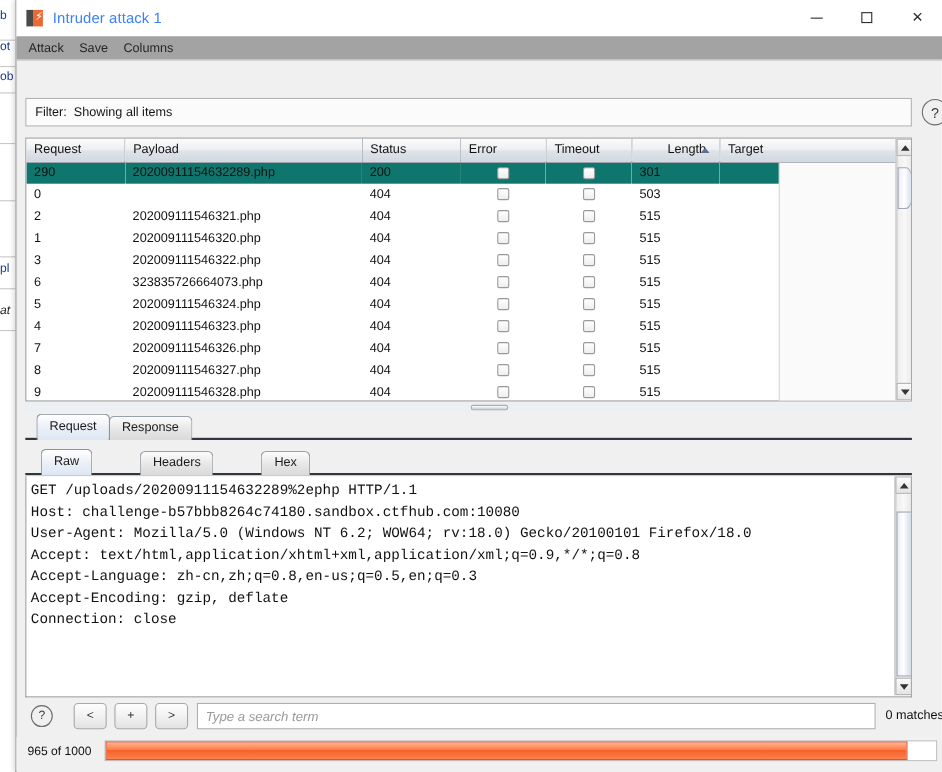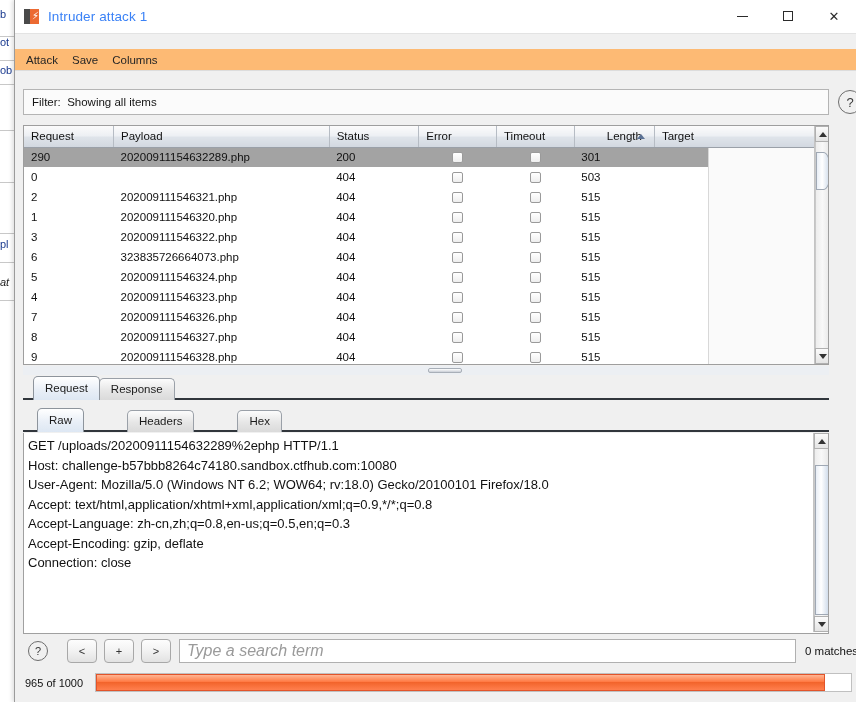--- a/index.html
+++ b/index.html
@@ -83,23 +83,23 @@
     width: 11px; height: 1px; background: #2b2b2b; display:block;
   }
   .winbtn .glyph-max {
     width: 10px; height: 10px; border: 1px solid #2b2b2b; display:block;
     box-sizing: border-box;
   }
 
   
   #menubar {
     position: absolute; left: 0; top: 33px; width: 842px; height: 21px;
-    background: #fdba74;
+    background: #a3a3a3;
     border-bottom: 1px solid #dcdcdc;
-    display: flex; align-items: center; margin-top: 16px;
+    display: flex; align-items: center;
   }
   .menu-item {
     font-size: 11.5px; color: #262626;
     padding: 0 6px; margin-left: 2px;
     line-height: 20px;
   }
   .menu-item:first-child { margin-left: 5px; }
 
   
   #toptabs {
@@ -183,21 +183,21 @@
   #results-table th.last-head { border-right: none; }
   #results-table td {
     height: 20px;
     padding: 0 0 0 7px;
     border: none;
     color: #111111;
     white-space: nowrap;
     overflow: hidden;
     box-sizing: border-box;
   }
-  #results-table tr.selected td { background: #a3a3a3; }
+  #results-table tr.selected td { background: #0f766e; }
   .sort-arrow {
     position: absolute; right: 9px; top: 8px;
     width: 0; height: 0;
     border-left: 4px solid transparent;
     border-right: 4px solid transparent;
     border-bottom: 5px solid #5b7295;
   }
   .cb {
     display: inline-block;
     width: 11px; height: 11px;
@@ -292,21 +292,21 @@
     width: 806px; height: 201px;
     background: #ffffff;
     border-left: 1px solid #a0a0a0;
     border-right: 1px solid #a0a0a0;
     border-bottom: 1px solid #a0a0a0;
     box-sizing: border-box;
     overflow: hidden;
   }
   #request-text {
     margin: 3px 0 0 4px;
-    font-family: Liberation Sans, sans-serif;
+    font-family: Liberation Mono, monospace;
     font-size: 13px;
     line-height: 19.5px;
     color: #111111;
     white-space: pre;
   }
   #req-scroll { left: 789px; top: 0px; height: 199px; }
   #req-scroll .sb-thumb { top: 16px; height: 150px; }
 
   
   #searchbar {
@@ -336,21 +336,21 @@
   #search-input {
     position: absolute; left: 156px; top: 3px;
     width: 617px; height: 24px;
     background: #ffffff;
     border: 1px solid #b0b0b0;
     box-sizing: border-box;
     display: flex; align-items: center;
   }
   #search-placeholder {
     margin-left: 7px;
-    font-size: 16px; font-style: italic; color: #9a9a9a;
+    font-size: 12px; font-style: italic; color: #9a9a9a;
   }
   #match-count {
     position: absolute; left: 782px; top: 9px;
     font-size: 11.5px; color: #111111;
   }
 
   
   #statusbar {
     position: absolute; left: 0; top: 670px; width: 842px; height: 32px;
     background: #f0f0f0;

